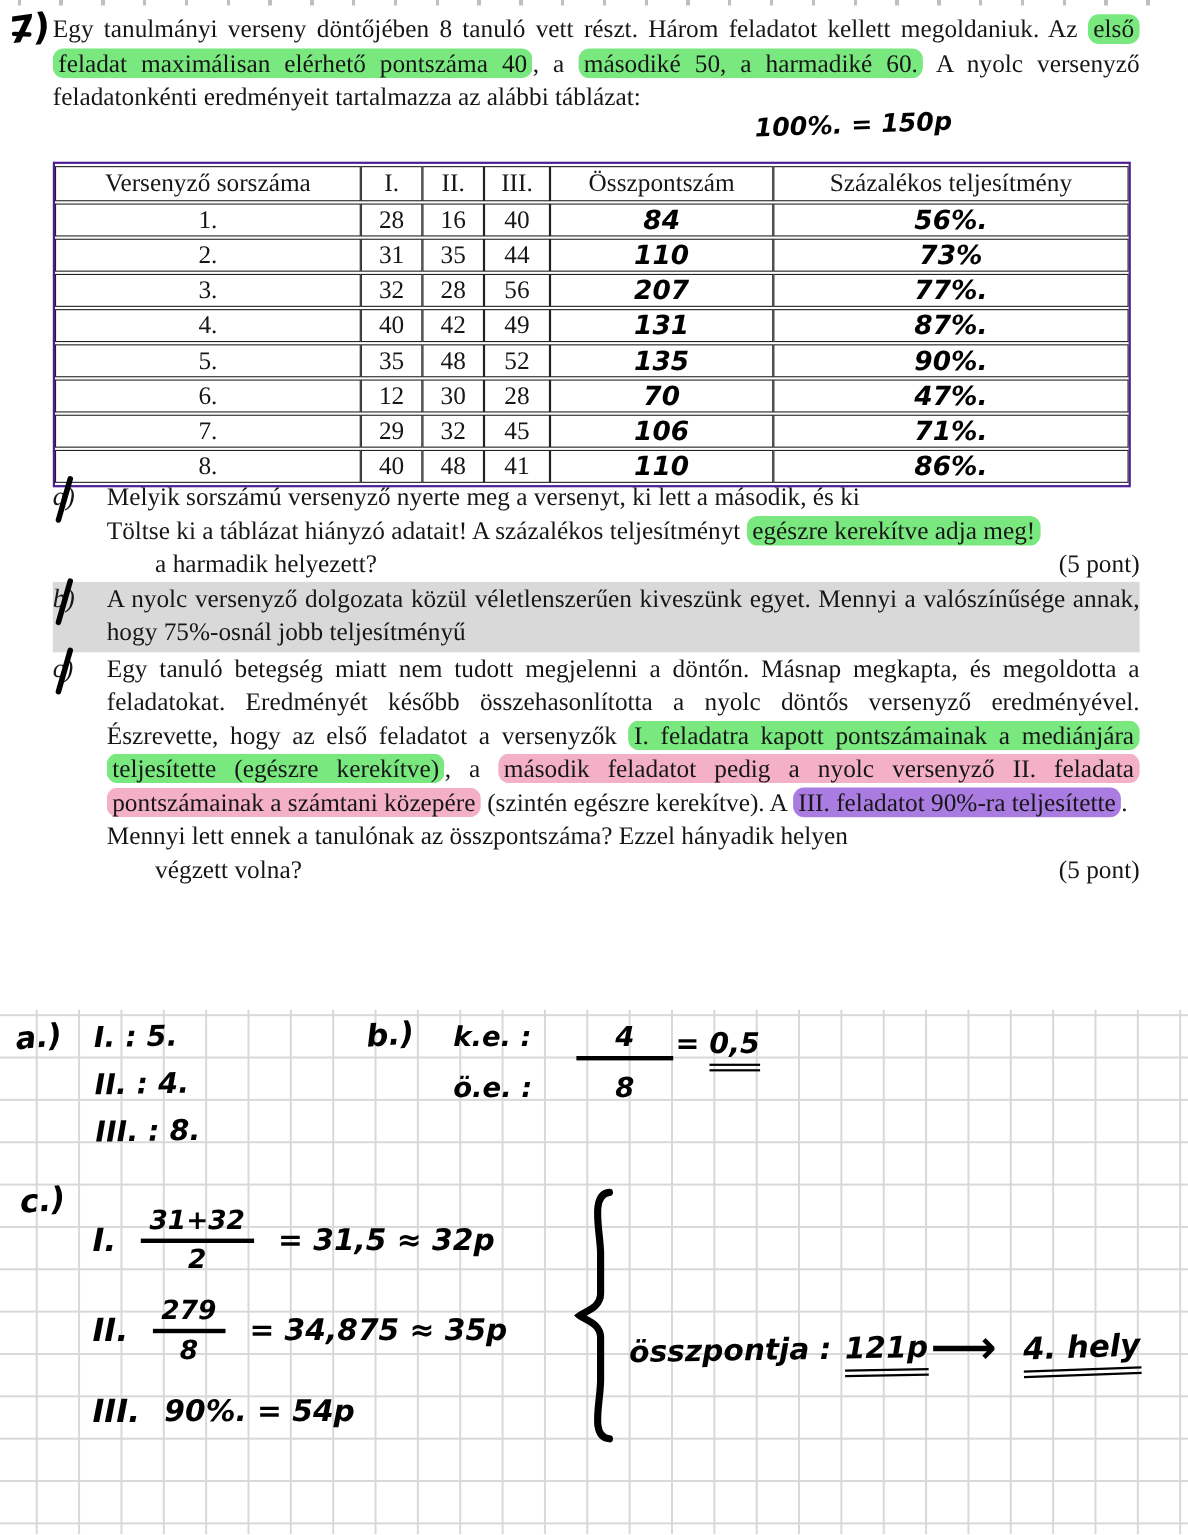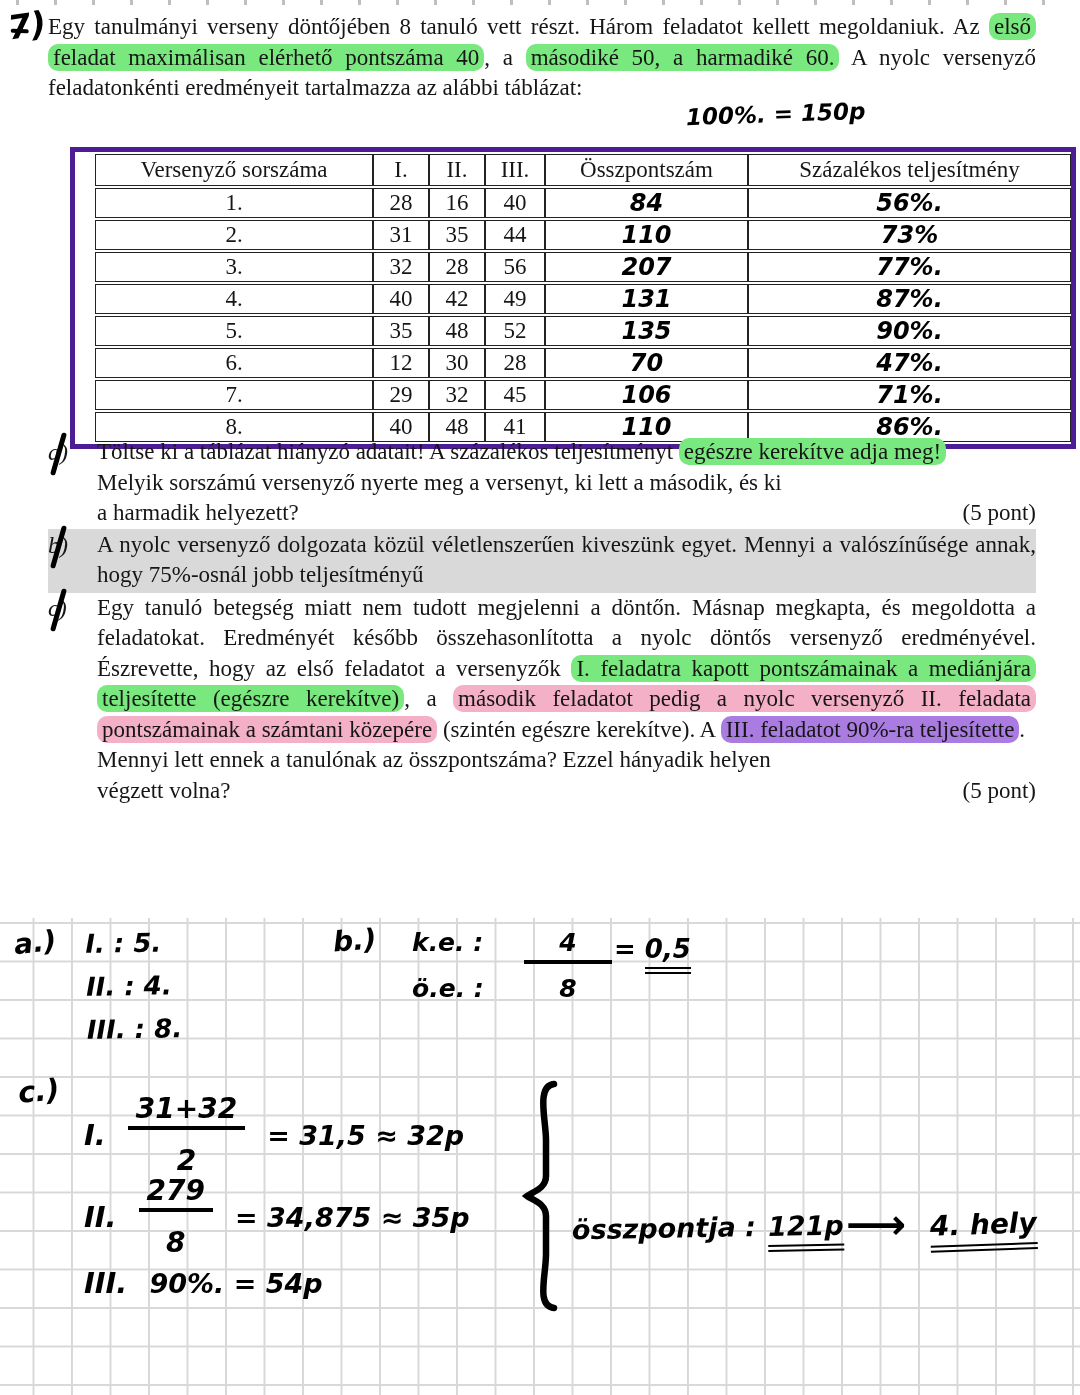--- a/index.html
+++ b/index.html
@@ -16,33 +16,33 @@
   .numstroke{position:absolute;left:2px;top:22px;width:18px;height:4px;background:#000;border-radius:2px;transform:rotate(10deg);}
 
   .intro{position:absolute;left:48px;top:12px;width:988px;font-size:23px;line-height:30.5px;text-align:justify;}
   .hl{border-radius:10px;padding:1px 5px;box-decoration-break:clone;-webkit-box-decoration-break:clone;}
   .hl-green{background:#79e87e;}
   .hl-pink{background:#f3b0c6;}
   .hl-purple{background:#aa7ce2;}
 
   .top-note{position:absolute;left:686px;top:101px;font-size:23px;transform:rotate(-2deg);}
 
-  table.scores{position:absolute;left:70px;top:147px;width:976px;
-     border-collapse:separate;border-spacing:0 2px;border:5px solid #4c1d95;
-     font-size:23px;table-layout:fixed;padding-left:20px;}
+  table.scores{position:absolute;left:48px;top:147px;width:976px;
+     border-collapse:separate;border-spacing:0 2px;border:2px solid #4c1d95;
+     font-size:23px;table-layout:fixed;}
   .scores th,.scores td{border:1.5px solid #222;text-align:center;padding:0 4px;height:28px;overflow:hidden;white-space:nowrap;}
   .scores th{font-weight:normal;height:30px;}
   .scores td.hwcell{font-size:24px;font-style:italic;}
 
   .parts{position:absolute;left:48px;top:437px;width:988px;font-size:23px;line-height:30.5px;}
   .part{display:grid;grid-template-columns:49px 1fr;}
   .part-label{font-style:italic;font-size:24px;position:relative;}
   .stroke{position:absolute;width:5px;background:#000;border-radius:3px;height:44px;left:8px;top:-5px;transform:rotate(16deg);}
   .part p{margin:0;text-align:justify;}
-  .spread{display:flex;justify-content:space-between;}
+  .spread{display:flex;justify-content:space-between;margin-left:44px;}
   .graybox{background:#d9d9d9;padding:1px 0 2px 0;}
 
   .grid-area{position:absolute;left:0;top:918px;width:1080px;height:477px;
      background-image:linear-gradient(to right,#d8d8d8 2px,transparent 2px),
                       linear-gradient(to bottom,#d8d8d8 2px,transparent 2px);
      background-size:38.5px 38.5px;background-position:-6px 4px;}
 
   .sol-a-label{position:absolute;left:14px;top:8px;font-size:28px;transform:rotate(-6deg);}
   .sol-a-lines{position:absolute;left:86px;top:4px;font-size:26px;line-height:43px;transform:rotate(-1deg);}
   .sol-b-label{position:absolute;left:333px;top:6px;font-size:28px;transform:rotate(-4deg);}
@@ -52,21 +52,21 @@
   .sol-b-grid .den{text-align:center;}
   .sol-b-eq{position:absolute;left:614px;top:16px;font-size:26px;}
   .dbl{border-bottom:7px double #000;padding-bottom:3px;}
 
   .sol-c-label{position:absolute;left:18px;top:156px;font-size:29px;transform:rotate(-5deg);}
   .c-row{position:absolute;left:84px;display:flex;align-items:center;gap:22px;font-size:27px;}
   .c-row .roman{font-size:29px;}
   .c-row-i{top:176px;}
   .c-row-ii{top:258px;}
   .c-row-iii{top:348px;}
-  .frac{display:inline-flex;flex-direction:column;align-items:center;font-size:28px;line-height:30px;gap:16px;}
+  .frac{display:inline-flex;flex-direction:column;align-items:center;font-size:24px;line-height:30px;}
   .frac .num{border-bottom:4px solid #000;padding:0 8px 2px;}
   .brace{position:absolute;left:520px;top:160px;}
   .c-total{position:absolute;left:572px;top:294px;font-size:27px;display:flex;gap:12px;align-items:baseline;transform:rotate(-1deg);}
   .c-arrow{position:absolute;left:846px;top:282px;font-size:42px;font-style:normal;}
   .c-place{position:absolute;left:930px;top:290px;font-size:28px;transform:rotate(-2deg);}
 </style>
 </head>
 <body>
 
 <div class="page">
@@ -170,22 +170,22 @@
   </table>
 
   <div class="parts">
 
     <div class="part">
       <div class="part-label">
         <span>a)</span>
         <span class="stroke"></span>
       </div>
       <div class="part-body">
+        <p>Melyik sorszámú versenyző nyerte meg a versenyt, ki lett a második, és ki</p>
         <p><span>Töltse ki a táblázat hiányzó adatait! A százalékos teljesítményt </span><span class="hl hl-green">egészre kerekítve adja meg!</span></p>
-        <p>Melyik sorszámú versenyző nyerte meg a versenyt, ki lett a második, és ki</p>
         <div class="spread">
           <span>a harmadik helyezett?</span>
           <span class="points">(5 pont)</span>
         </div>
       </div>
     </div>
 
     <div class="part graybox">
       <div class="part-label">
         <span>b)</span>

